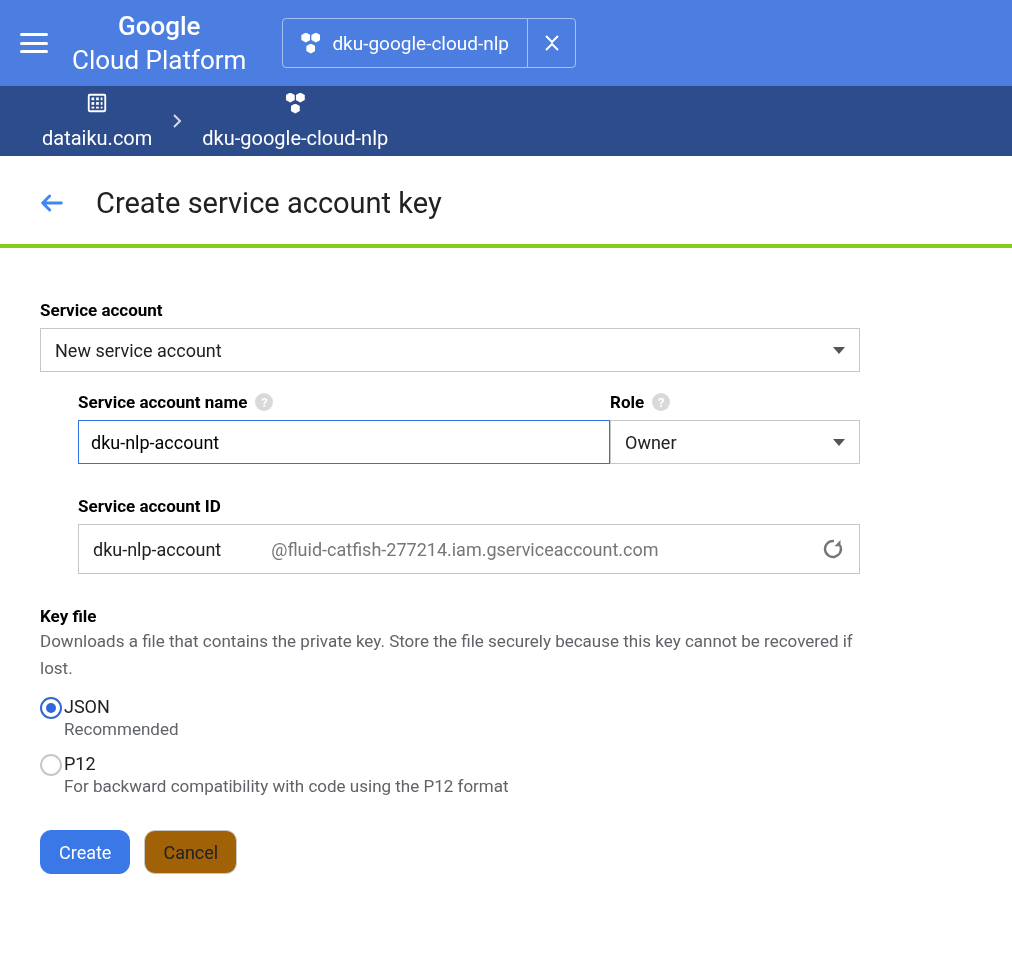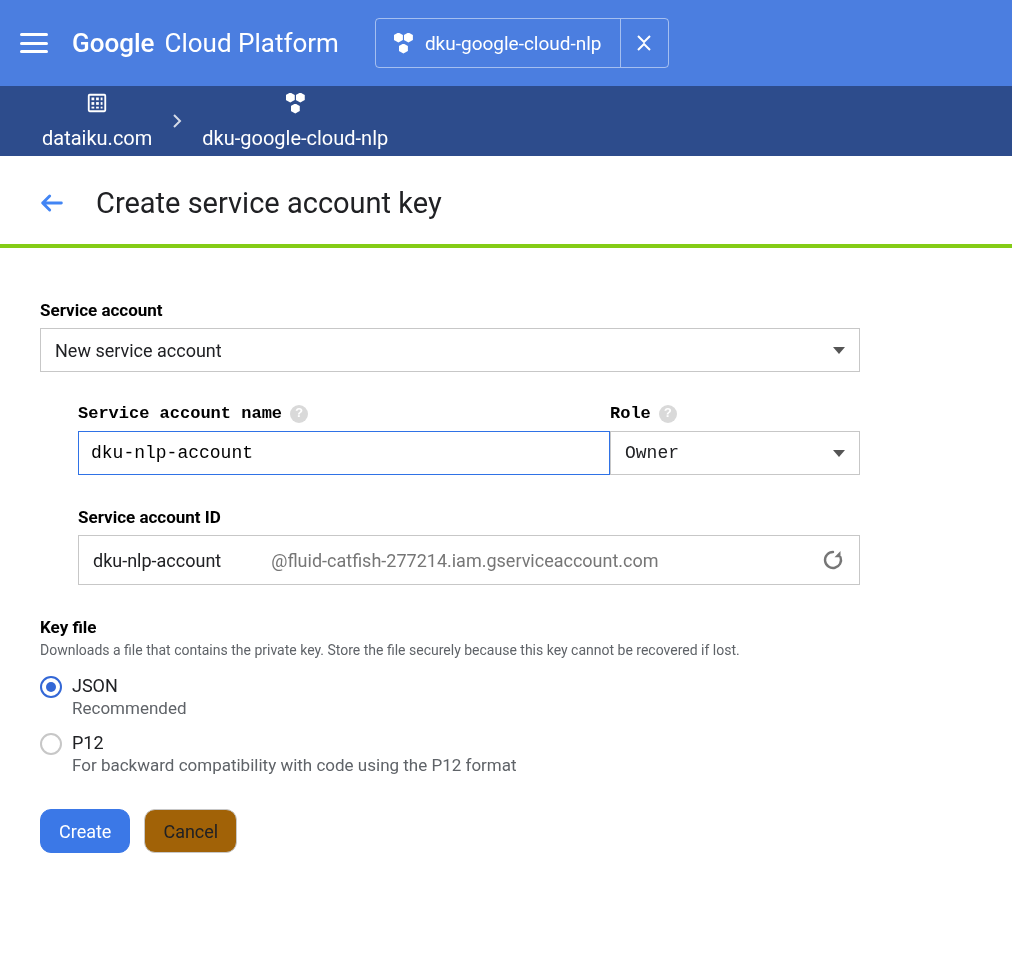--- a/index.html
+++ b/index.html
@@ -31,20 +31,21 @@
       background: #fff;
       border-radius: 2px;
     }
     .logo {
       color: #fff;
       font-size: 26px;
       font-weight: 400;
       display: flex;
       align-items: center;
       gap: 2px;
+      flex-direction: column;
     }
     .logo .google { font-weight: 500; }
     .project-selector {
       border: 1px solid rgba(255,255,255,0.5);
       border-radius: 4px;
       display: flex;
       align-items: center;
       height: 50px;
       margin-left: 12px;
     }
@@ -134,22 +135,21 @@
       display: flex;
       align-items: center;
       padding: 0 14px;
       justify-content: space-between;
       font-size: 18px;
       cursor: pointer;
       background: #fff;
     }
     .row {
       display: flex;
-      margin-top: 32px;
-      font-family: Liberation Mono, monospace;
+      margin-top: 20px;
     }
     .col { flex: 1; }
     .col-narrow { flex: 0 0 250px; }
     .indent { padding-left: 38px; }
     .text-input {
       width: 100%;
       height: 44px;
       border: 1px solid #2f72e6;
       padding: 0 12px;
       font-size: 18px;
@@ -173,31 +173,31 @@
       height: 24px;
       color: #767676;
       cursor: pointer;
       flex: 0 0 auto;
     }
     .section {
       margin-top: 32px;
     }
     .section-desc {
       color: #5f6368;
-      font-size: 14px;
+      font-size: 17px;
       line-height: 1.6;
       margin-top: 2px;
     }
     .radio-group {
       margin-top: 14px;
     }
     .radio-option {
       display: flex;
       align-items: flex-start;
-      gap: 10px;
+      gap: 2px;
       margin-bottom: 14px;
       cursor: pointer;
     }
     .radio {
       width: 22px;
       height: 22px;
       border: 2px solid #c7c7c7;
       border-radius: 50%;
       display: inline-flex;
       align-items: center;

